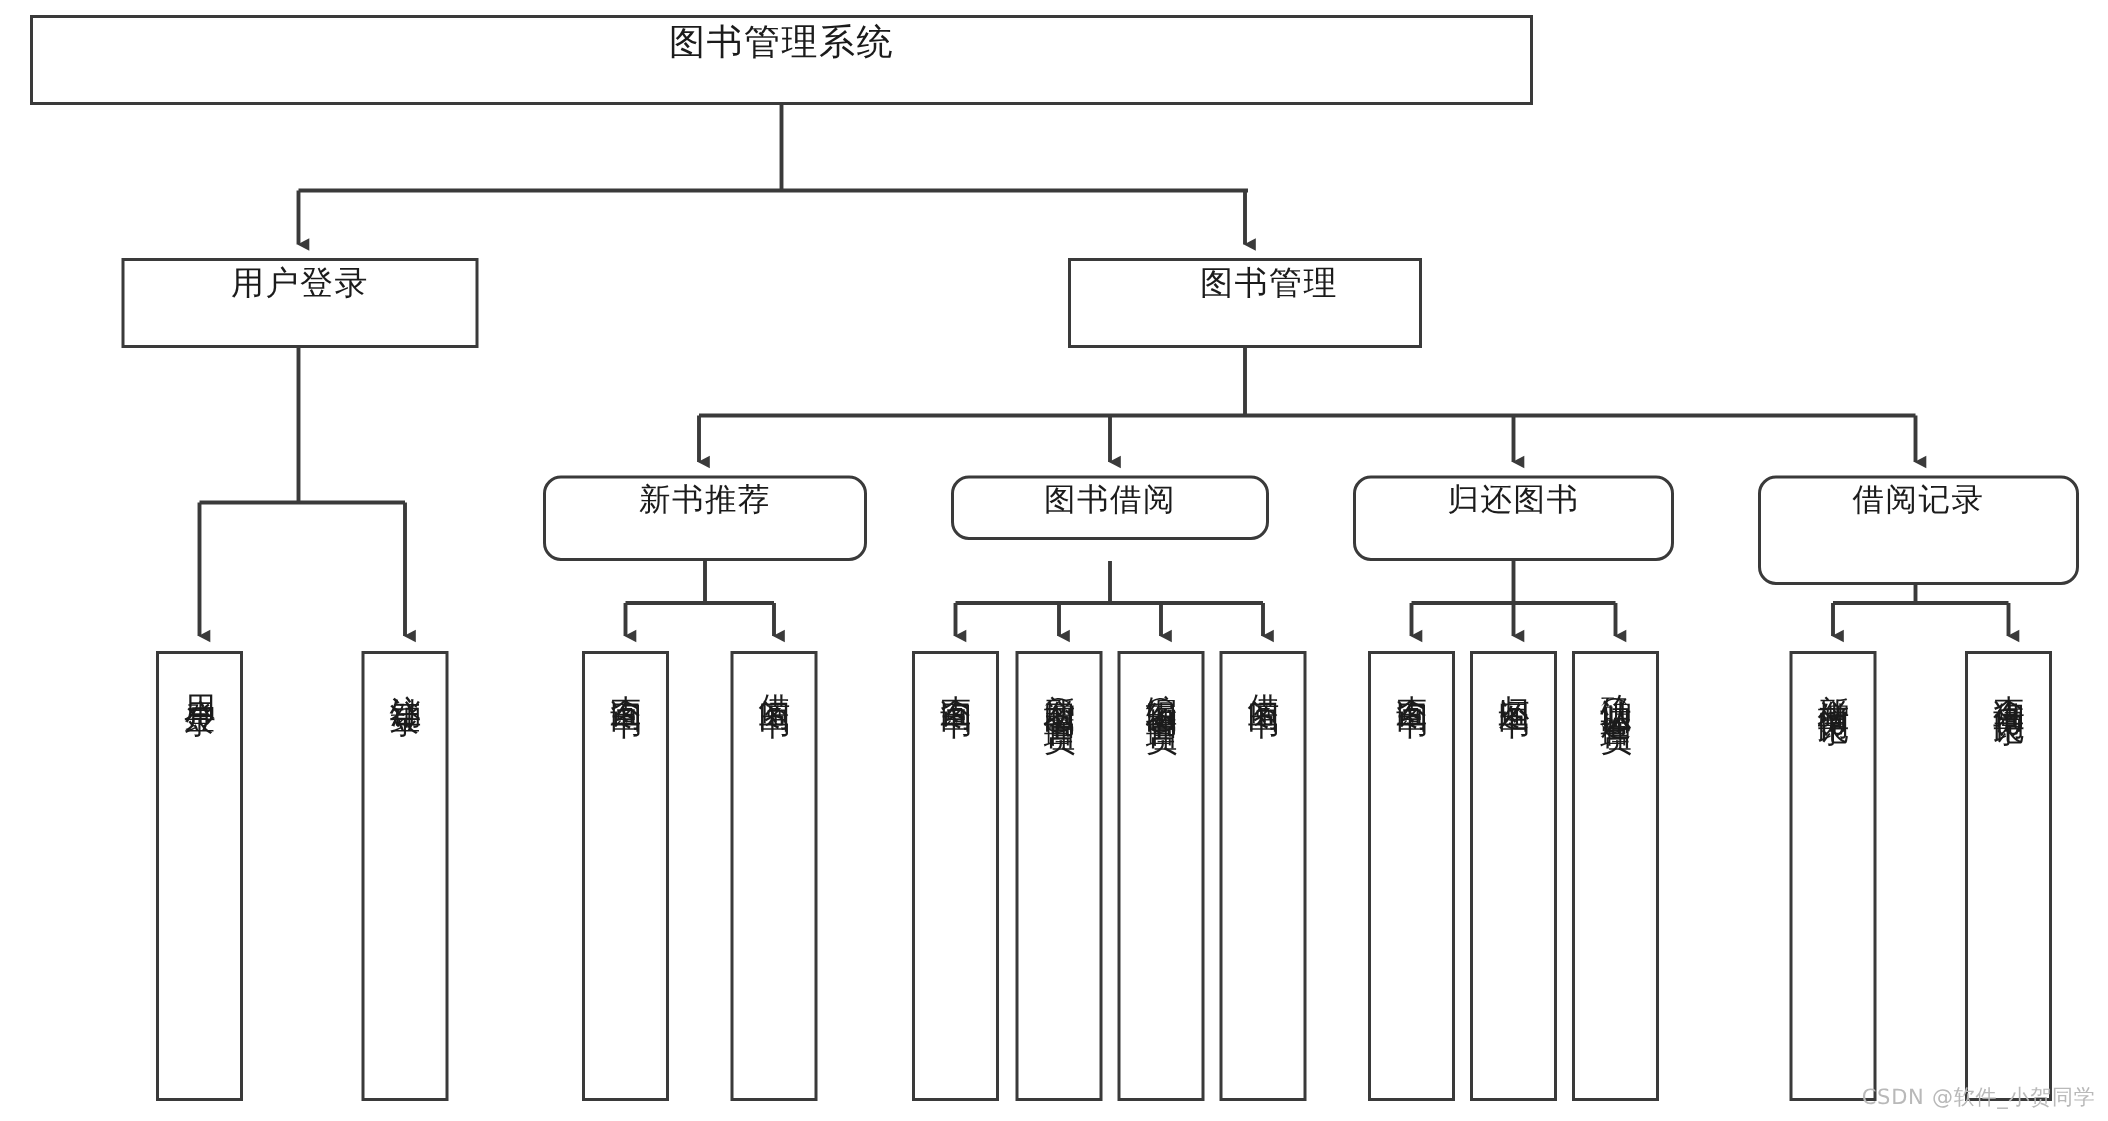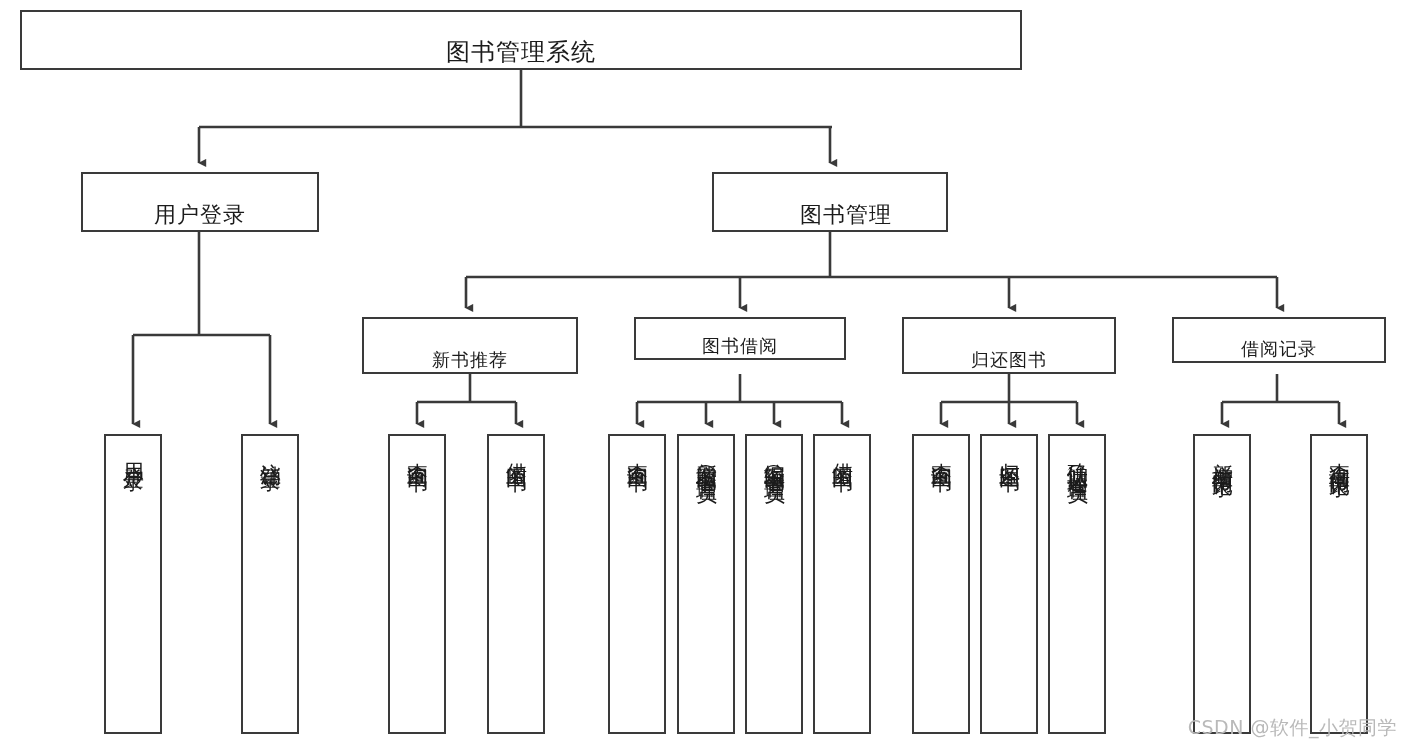--- a/index.html
+++ b/index.html
@@ -26,55 +26,56 @@
     width: 1405px;
     height: 747px;
     pointer-events: none;
   }
   .node {
     position: absolute;
     box-sizing: border-box;
     background: #ffffff;
     border: 2.5px solid #3a3a3a;
     display: flex;
-    align-items: flex-end;
+    align-items: flex-start;
     justify-content: center;
     text-align: center;
     color: #1b1b1b;
     z-index: 2;
   }
   .node-root {
     font-size: 24px;
     letter-spacing: 1px;
   }
   .node-l1 {
     font-size: 22px;
     letter-spacing: 1px;
   }
   .node-l2 {
-    font-size: 18px;
+    font-size: 21px;
     letter-spacing: 1px;
+    border-radius: 12px;
   }
   .node-leaf {
     font-size: 21px;
     align-items: flex-start;
     padding-top: 10px;
     line-height: 1.18;
   }
   .vtext {
     writing-mode: vertical-rl;
     text-orientation: upright;
     letter-spacing: 3px;
     white-space: nowrap;
   }
   .watermark {
     position: absolute;
     right: 8px;
     bottom: 6px;
-    font-size: 19px;
+    font-size: 14px;
     color: #b9b9b9;
     white-space: nowrap;
     z-index: 5;
     letter-spacing: 0.5px;
   }
 </style>
 </head>
 <body>
 
 <div id="canvas">
@@ -142,21 +143,21 @@
 
   <div class="node node-l2" style="left:362px; top:317px; width:216px; height:57px;">
     <span>新书推荐</span>
   </div>
   <div class="node node-l2" style="left:634px; top:317px; width:212px; height:43px;">
     <span>图书借阅</span>
   </div>
   <div class="node node-l2" style="left:902px; top:317px; width:214px; height:57px;">
     <span>归还图书</span>
   </div>
-  <div class="node node-l2" style="left:1172px; top:317px; width:214px; height:46px;">
+  <div class="node node-l2" style="left:1172px; top:317px; width:214px; height:73px;">
     <span>借阅记录</span>
   </div>
 
   <div class="node node-leaf" style="left:104px; top:434px; width:58px; height:300px;">
     <span class="vtext">用户登录</span>
   </div>
   <div class="node node-leaf" style="left:241px; top:434px; width:58px; height:300px;">
     <span class="vtext">注销登录</span>
   </div>
 

